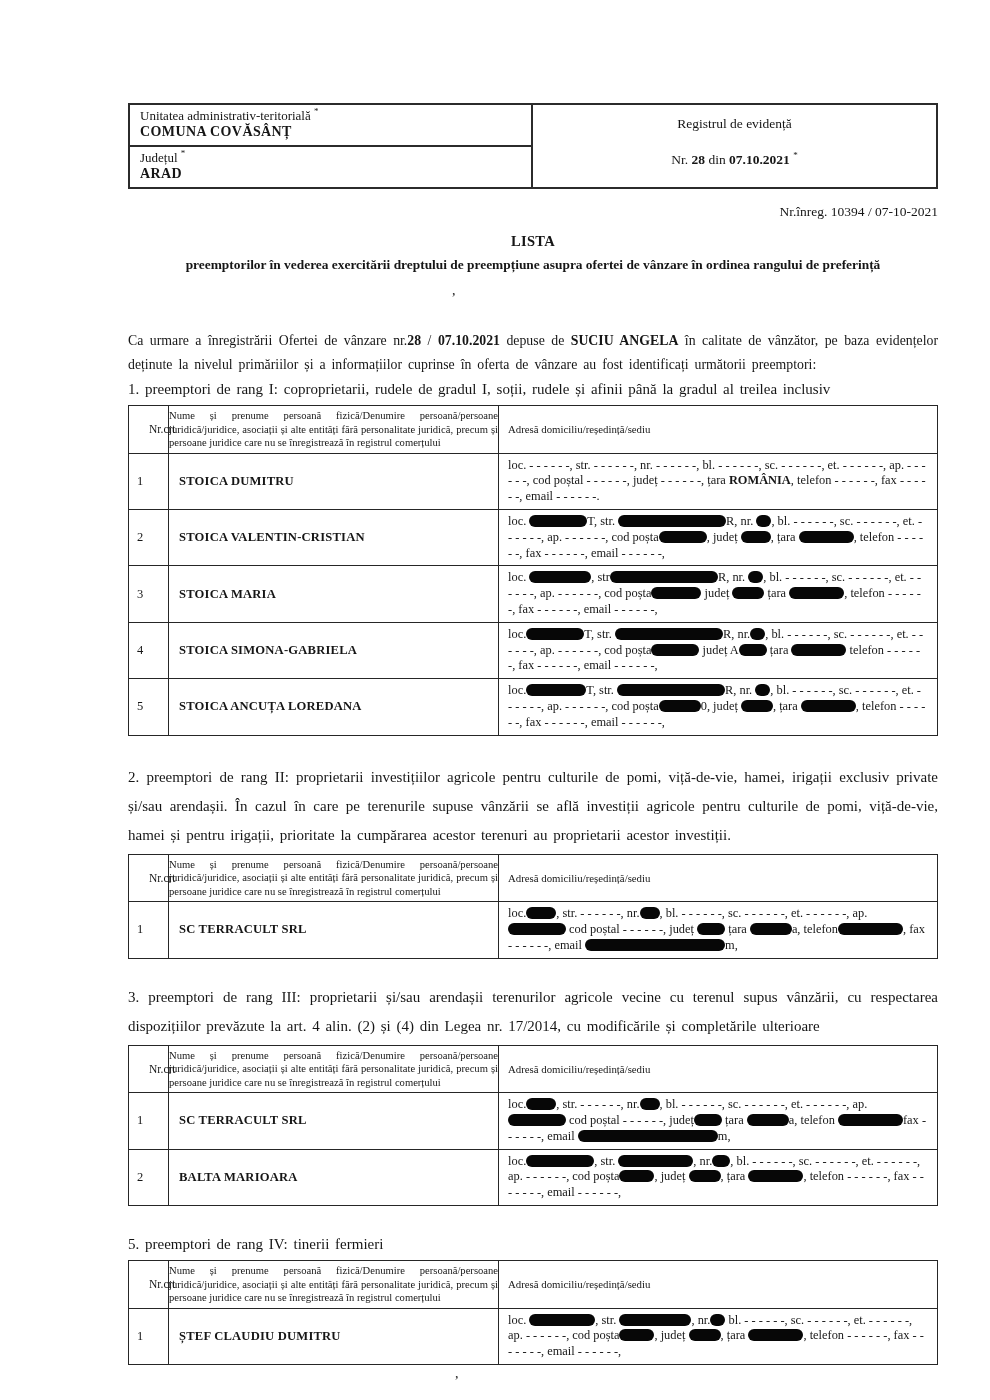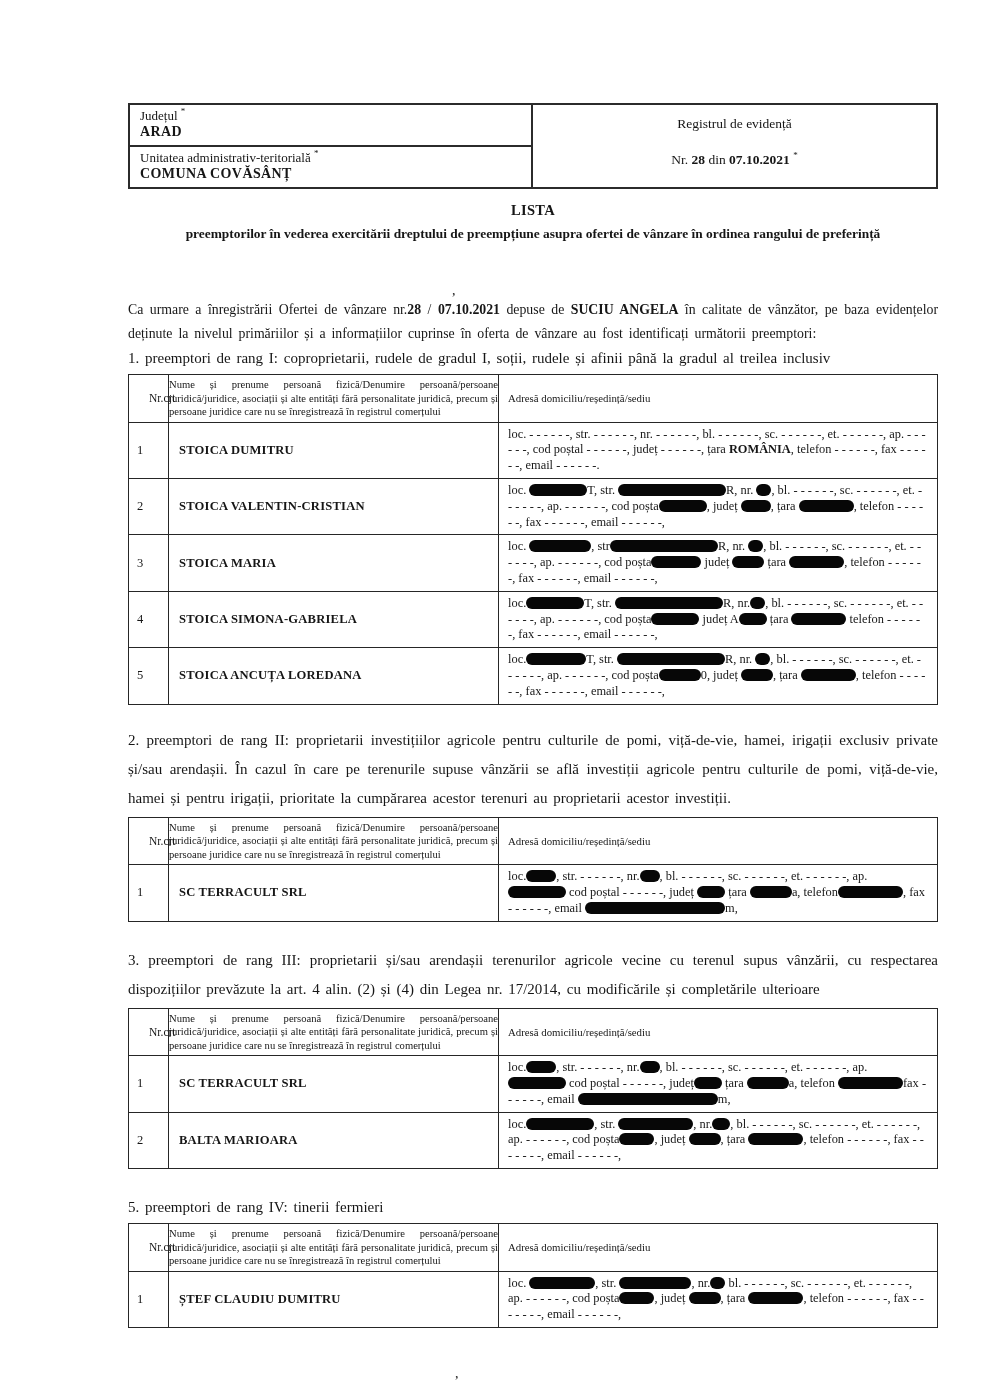--- a/index.html
+++ b/index.html
@@ -22,21 +22,21 @@
     display:flex;flex-direction:column;align-items:center;justify-content:center;
     font-size:13.5px;line-height:1.5;padding-bottom:8px;text-align:center;gap:16px;}
 
   .reg-line{text-align:right;font-size:13.5px;margin:15px 0 0;}
   .title{text-align:center;font-weight:bold;font-size:14.5px;margin:13px 0 0;letter-spacing:.3px;}
   .subtitle{text-align:center;font-weight:bold;font-size:13.4px;margin:7px 0 12px;}
 
   .intro{margin:56px 0 0;font-size:13.8px;text-align:justify;line-height:24px;word-spacing:2.5px;}
   .sec{font-size:15px;text-align:justify;word-spacing:2px;margin:0;}
   .sec-1{line-height:24px;margin-top:0;}
-  .sec-2{line-height:29px;margin-top:21px;}
+  .sec-2{line-height:29px;margin-top:27px;}
   .sec-3{line-height:29px;margin-top:24px;}
   .sec-4{line-height:24px;margin-top:26px;}
 
   table.ptable{width:100%;border-collapse:collapse;margin-top:4px;table-layout:fixed;}
   .ptable th,.ptable td{border:1.6px solid #262626;vertical-align:middle;box-sizing:border-box;}
   th.h-nr{font-size:11.5px;font-weight:normal;text-align:left;padding:2px 20px;}
   th.h-name{font-size:10.6px;font-weight:normal;text-align:justify;padding:3px 0;line-height:1.28;}
   th.h-addr{font-size:10.8px;font-weight:normal;text-align:left;padding:3px 9px;}
   td.c-nr{text-align:left;padding:2px 0 2px 8px;font-size:12.5px;}
   td.c-name{font-weight:bold;font-size:12.6px;padding:4px 10px;letter-spacing:.2px;}
@@ -52,34 +52,35 @@
 
 <div class="page">
   <span class="artifact" style="left:452px;top:283px;">,</span>
   <span class="artifact" style="left:455px;top:1366px;">,</span>
 
   <div class="content">
 
     <div class="hdr">
       <div class="hdr-left">
         <div class="hdr-cell">
+          <div class="hdr-label"><span>Unitatea administrativ-teritorială</span> <sup>*</sup></div>
+          <div class="hdr-value">COMUNA COVĂSÂNȚ</div>
+        </div>
+        <div class="hdr-cell">
           <div class="hdr-label"><span>Județul</span> <sup>*</sup></div>
           <div class="hdr-value">ARAD</div>
-        </div>
-        <div class="hdr-cell">
-          <div class="hdr-label"><span>Unitatea administrativ-teritorială</span> <sup>*</sup></div>
-          <div class="hdr-value">COMUNA COVĂSÂNȚ</div>
         </div>
       </div>
       <div class="hdr-right">
         <div>Registrul de evidență</div>
         <div><span>Nr. <b>28</b> din <b>07.10.2021</b></span> <sup>*</sup></div>
       </div>
     </div>
 
+    <p class="reg-line">Nr.înreg. 10394 / 07-10-2021</p>
 
     <p class="title">LISTA</p>
     <p class="subtitle">preemptorilor în vederea exercitării dreptului de preempțiune asupra ofertei de vânzare în ordinea rangului de preferință</p>
 
     <p class="intro">Ca urmare a înregistrării Ofertei de vânzare nr.<b>28</b> / <b>07.10.2021</b> depuse de <b>SUCIU ANGELA</b> în calitate de vânzător, pe baza evidențelor deținute la nivelul primăriilor și a informațiilor cuprinse în oferta de vânzare au fost identificați următorii preemptori:</p>
 
     <p class="sec sec-1">1. preemptori de rang I: coproprietarii, rudele de gradul I, soții, rudele și afinii până la gradul al treilea inclusiv</p>
     <table class="ptable">
       <colgroup>
           <col style="width:40px">

